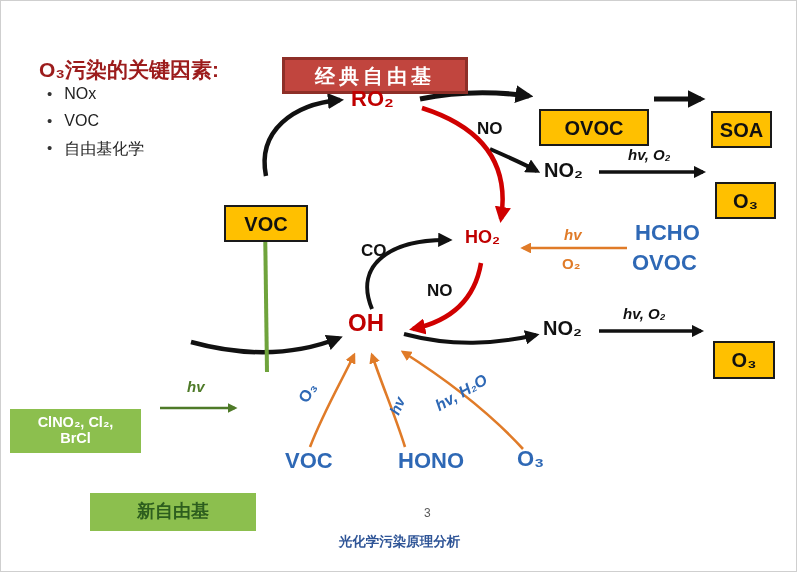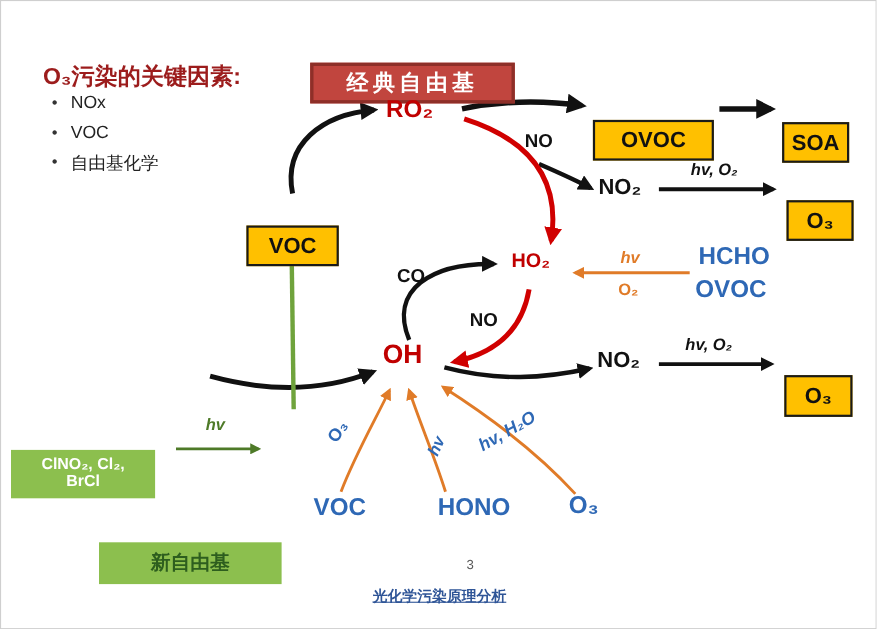--- a/index.html
+++ b/index.html
@@ -28,21 +28,21 @@
   .dkgreen-sp { color:#4E7A28; font-weight:bold; }
   .ital { font-style:italic; }
 
   .bullets { position:absolute; left:46px; top:84px; color:#222; font-size:16px; }
   .bullets .bi { margin-bottom:9px; display:flex; align-items:flex-start; }
   .bullets .bi::before { content:"•"; margin-right:12px; font-size:15px; color:#333; }
 
   .rot { transform-origin:left center; }
 
   .footer-caption { position:absolute; left:0; top:532px; width:797px; text-align:center;
-    color:#2F5597; font-weight:bold; font-size:13.5px;text-decoration:underline; }
+    color:#2F5597; font-weight:bold; font-size:13.5px; }
   .page-num { position:absolute; left:423px; top:505px; color:#595959; font-size:12px; }
 </style>
 </head>
 <body>
 
 <div class="stage">
 
   <svg class="arrows" viewBox="0 0 797 572">
     <defs>
       <marker id="mk-black" viewBox="0 0 10 10" refX="7.5" refY="5" markerWidth="3.6" markerHeight="3.6" orient="auto-start-reverse">

